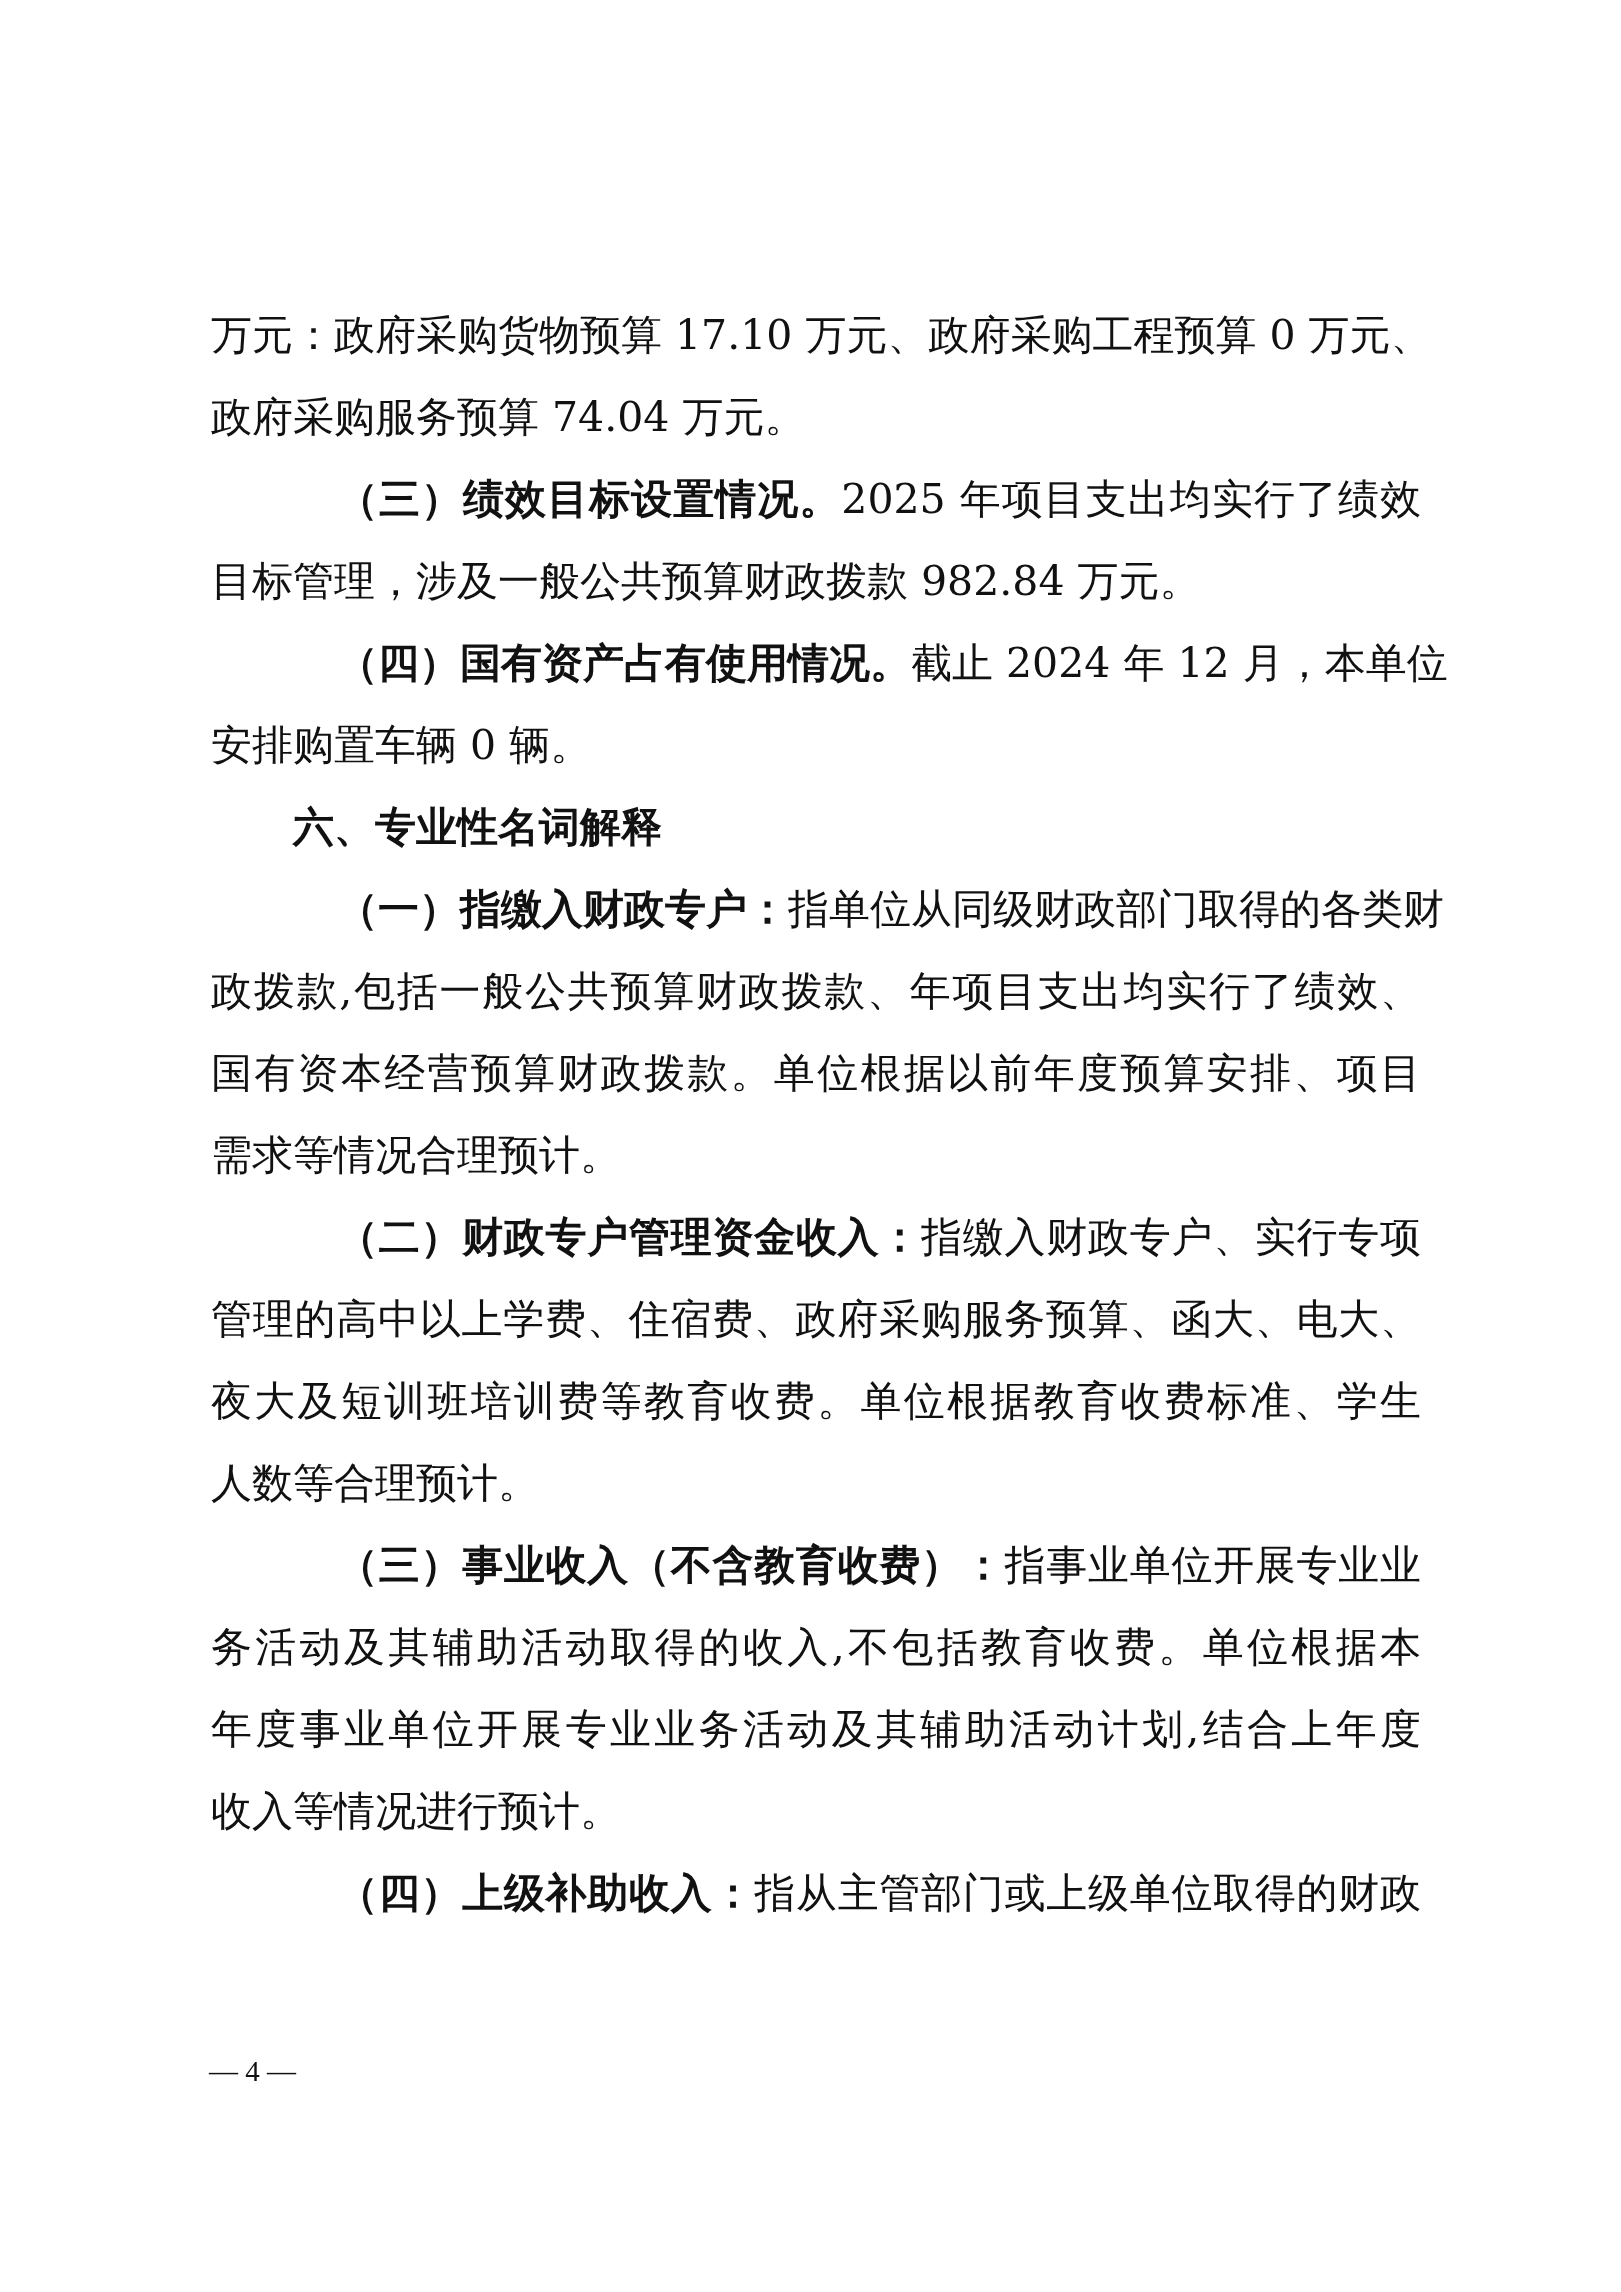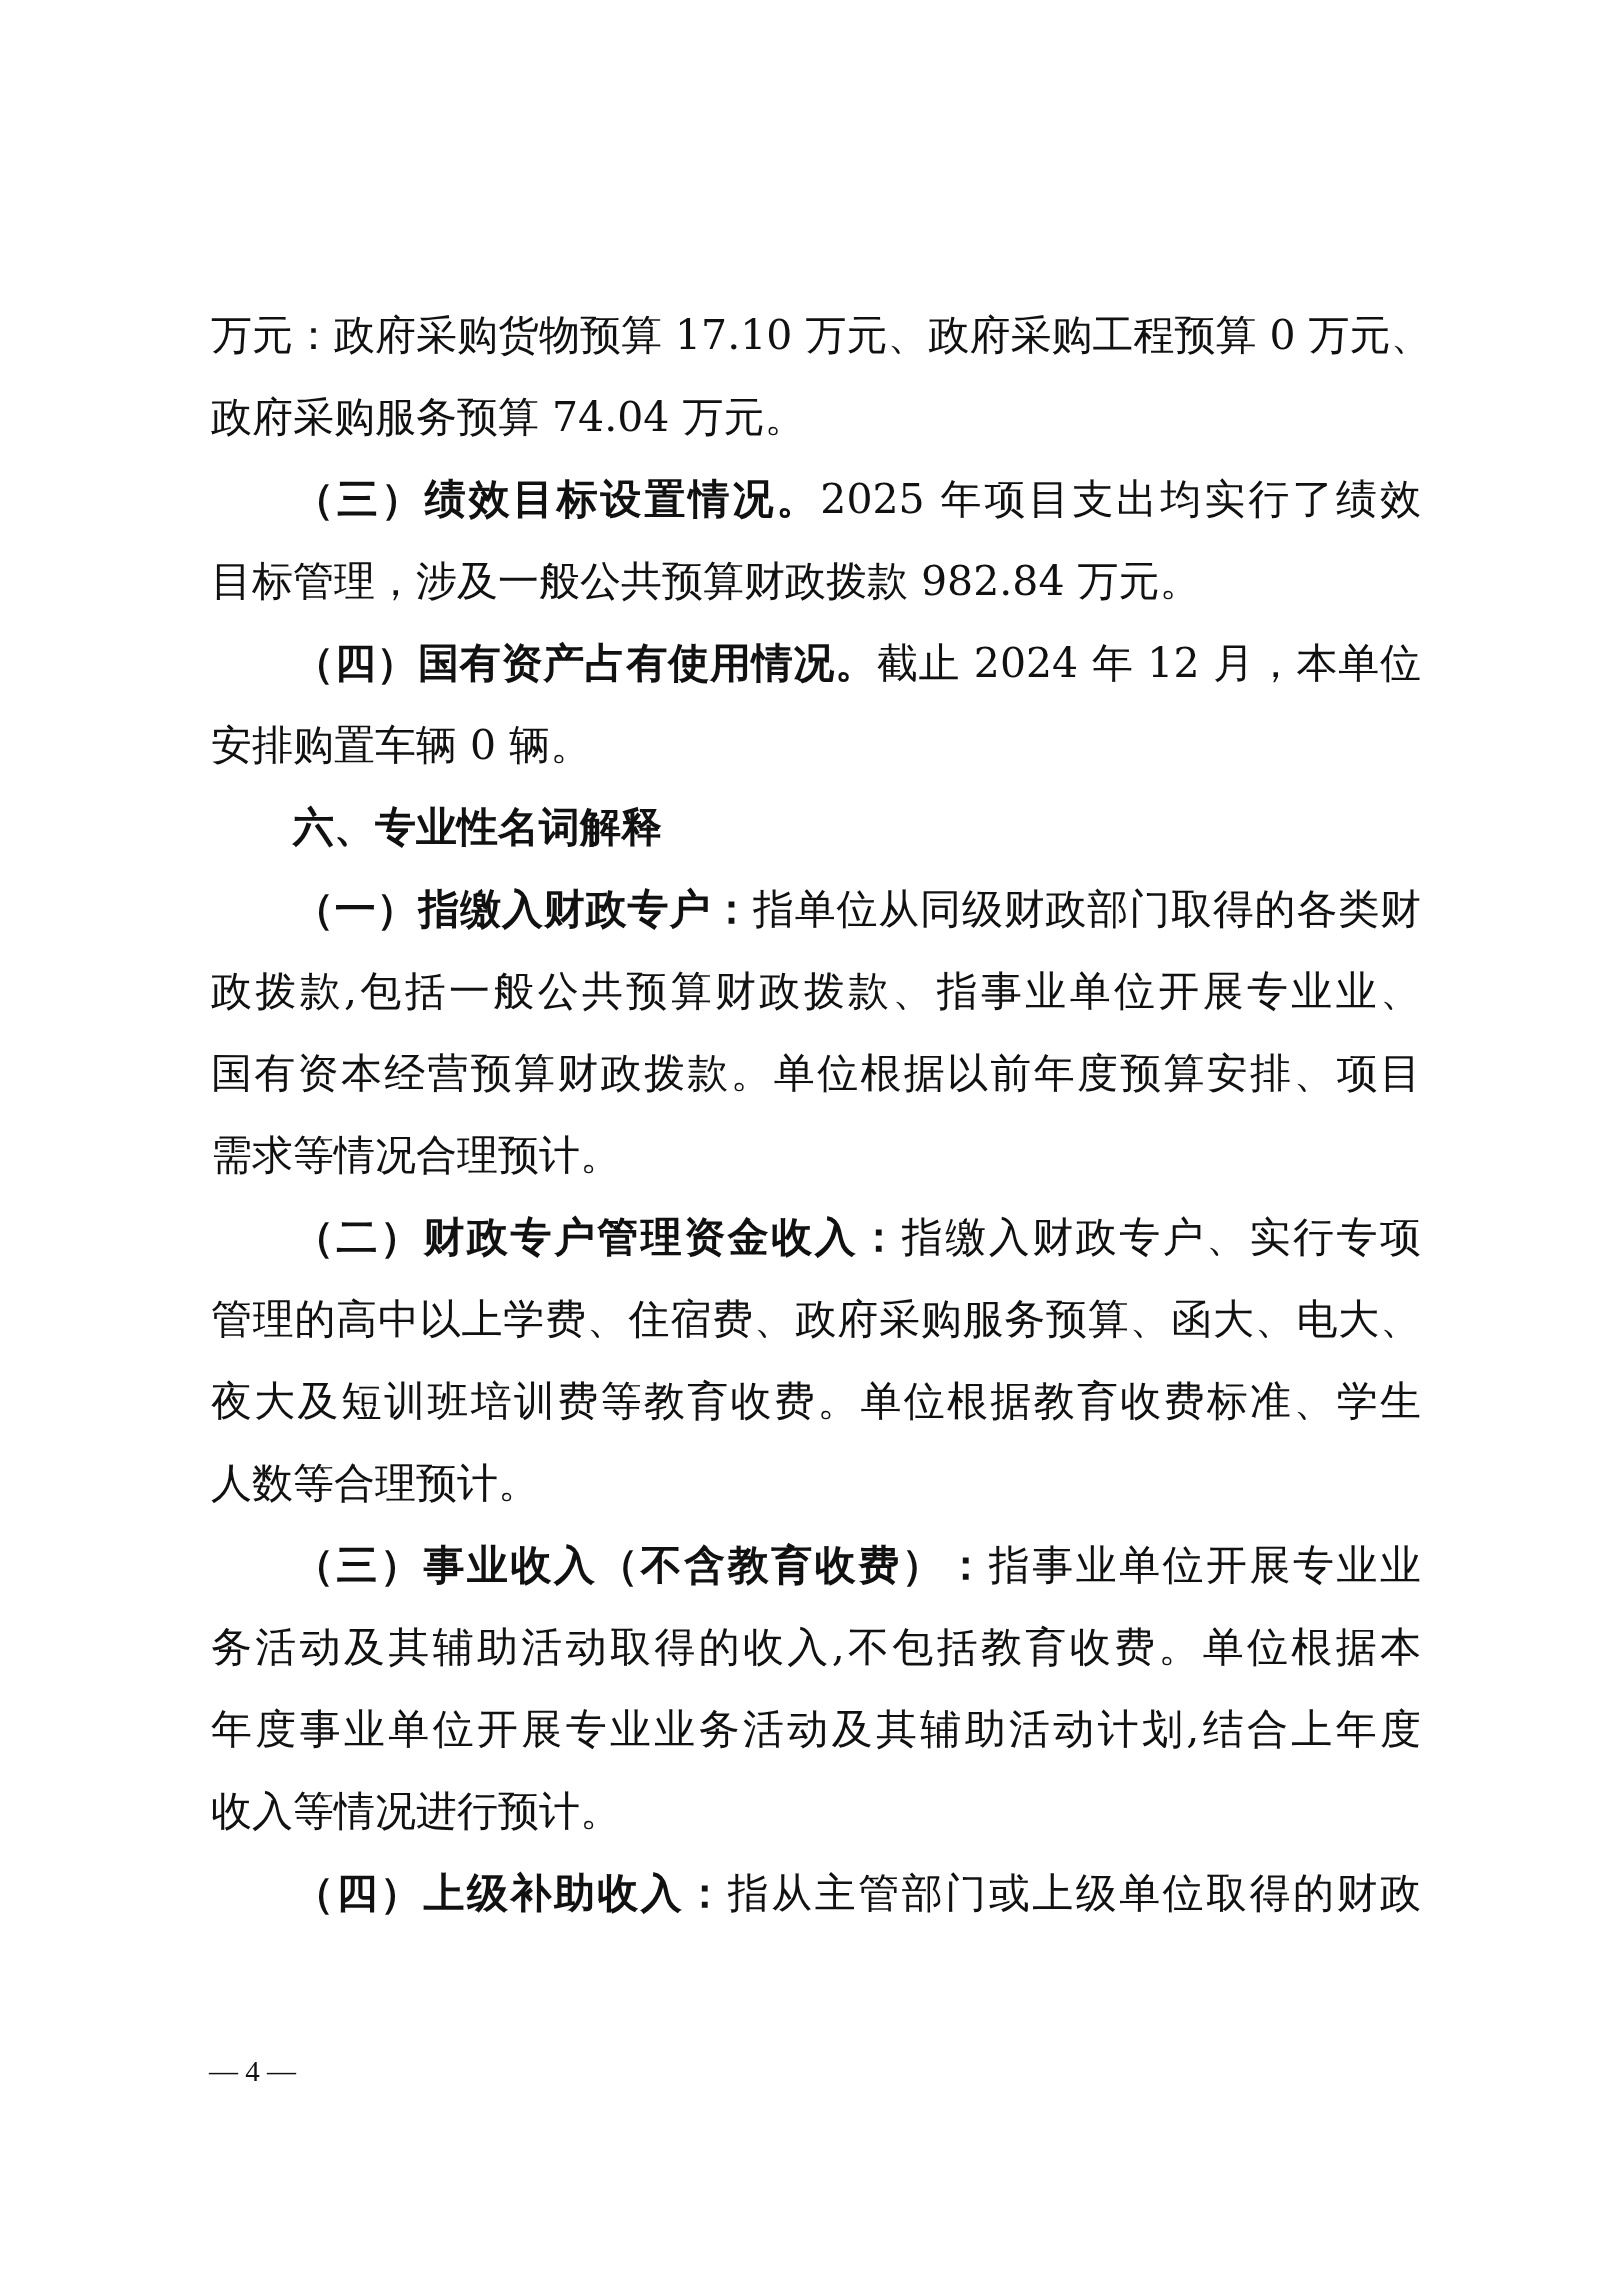--- a/index.html
+++ b/index.html
@@ -10,21 +10,21 @@
     font-family: "DejaVu Serif", "Liberation Serif", serif;
     font-size: 41px; color: #111;
   }
   .line {
     display: block; height: 82px; line-height: 82px;
     white-space: nowrap; text-align: justify; text-align-last: justify;
     overflow: visible;
   }
   .line.last { text-align-last: left; }
   .line.indent { padding-left: 82px; }
-  .bold { font-weight: bold; }
+  .bold { font-weight: bold; margin-left: 44px; }
   .heading {
     font-family: Liberation Serif, serif;
     font-weight: bold; padding-left: 82px; text-align-last: left;
   }
   .page-number {
     position: absolute; left: 209px; top: 2052px;
     font-family: "Liberation Serif", "DejaVu Serif", serif;
     font-size: 29px; line-height: 39px; color: #111;
   }
 </style>
@@ -34,21 +34,21 @@
 <div class="page">
   <div class="text-block">
     <div class="line"><span>万元：政府采购货物预算 17.10 万元、政府采购工程预算 0 万元、</span></div>
     <div class="line last"><span>政府采购服务预算 74.04 万元。</span></div>
     <div class="line indent"><span class="bold">（三）绩效目标设置情况。</span><span>2025 年项目支出均实行了绩效</span></div>
     <div class="line last"><span>目标管理，涉及一般公共预算财政拨款 982.84 万元。</span></div>
     <div class="line indent"><span class="bold">（四）国有资产占有使用情况。</span><span>截止 2024 年 12 月，本单位</span></div>
     <div class="line last"><span>安排购置车辆 0 辆。</span></div>
     <div class="line heading"><span>六、专业性名词解释</span></div>
     <div class="line indent"><span class="bold">（一）指缴入财政专户：</span><span>指单位从同级财政部门取得的各类财</span></div>
-    <div class="line"><span>政拨款,包括一般公共预算财政拨款、指事业单位开展专业业、</span></div>
+    <div class="line"><span>政拨款,包括一般公共预算财政拨款、年项目支出均实行了绩效、</span></div>
     <div class="line"><span>国有资本经营预算财政拨款。单位根据以前年度预算安排、项目</span></div>
     <div class="line last"><span>需求等情况合理预计。</span></div>
     <div class="line indent"><span class="bold">（二）财政专户管理资金收入：</span><span>指缴入财政专户、实行专项</span></div>
     <div class="line"><span>管理的高中以上学费、住宿费、政府采购服务预算、函大、电大、</span></div>
     <div class="line"><span>夜大及短训班培训费等教育收费。单位根据教育收费标准、学生</span></div>
     <div class="line last"><span>人数等合理预计。</span></div>
     <div class="line indent"><span class="bold">（三）事业收入（不含教育收费）：</span><span>指事业单位开展专业业</span></div>
     <div class="line"><span>务活动及其辅助活动取得的收入,不包括教育收费。单位根据本</span></div>
     <div class="line"><span>年度事业单位开展专业业务活动及其辅助活动计划,结合上年度</span></div>
     <div class="line last"><span>收入等情况进行预计。</span></div>

